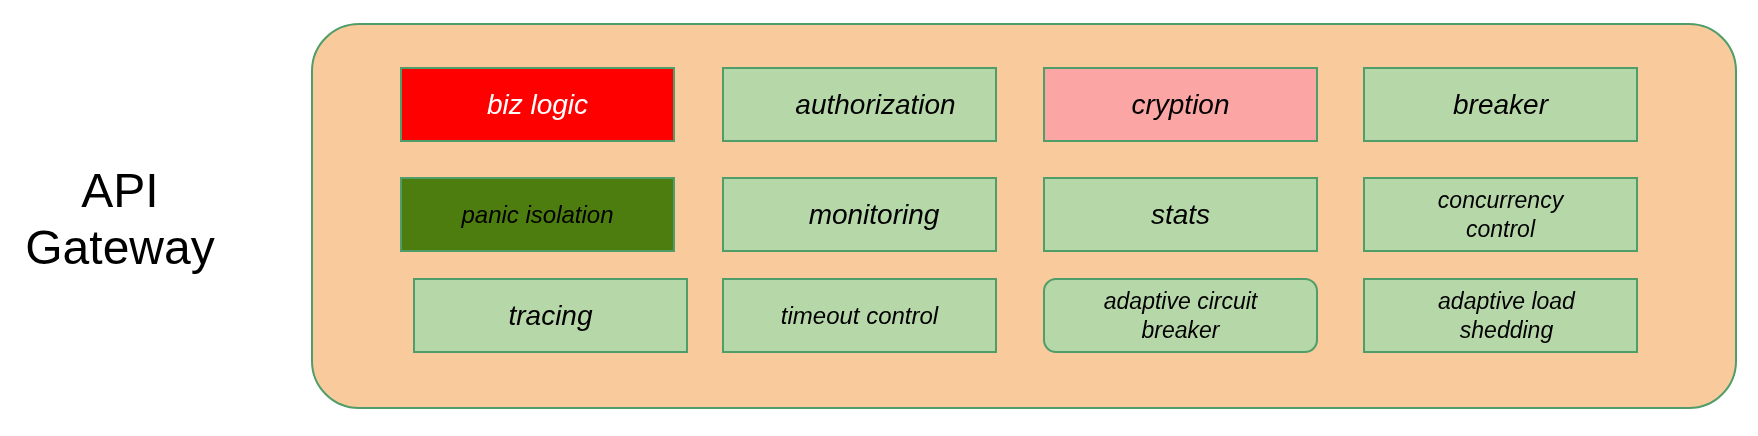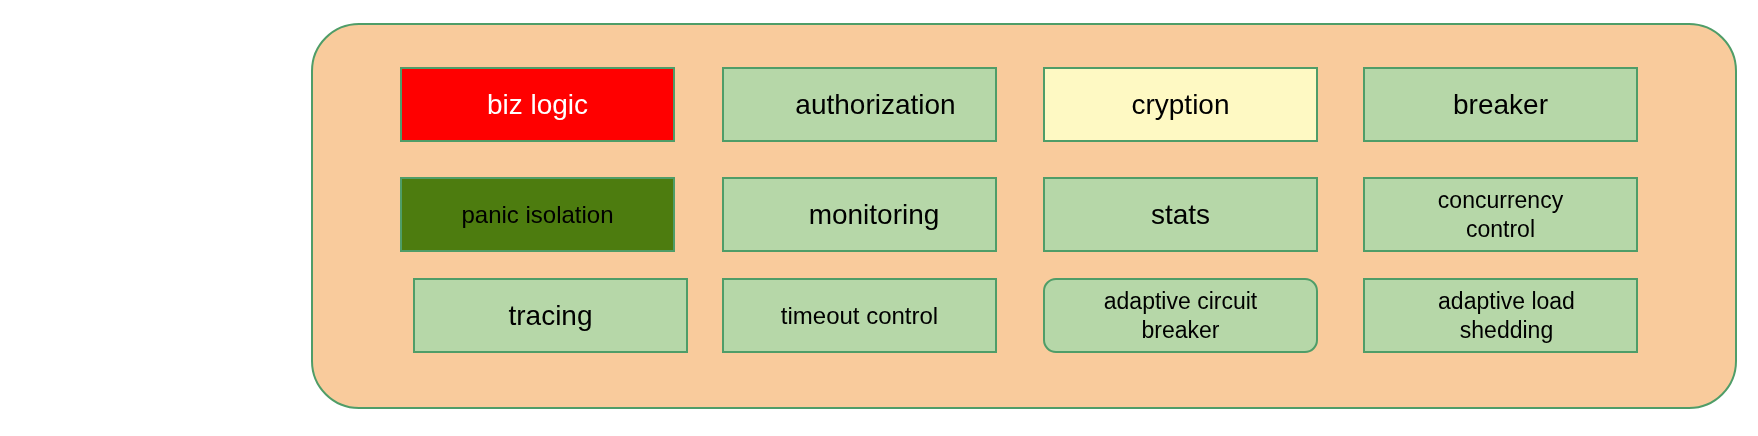--- a/index.html
+++ b/index.html
@@ -27,20 +27,21 @@
   .gateway-container {
     position: absolute;
     left: 311px;
     top: 23px;
     width: 1426px;
     height: 386px;
     box-sizing: border-box;
     border: 2px solid #b91c1c;
     border-radius: 48px;
     background: #f9cb9c;
+    font-style: italic;
   }
 
   .module {
     position: absolute;
     width: 275px;
     height: 75px;
     box-sizing: border-box;
     border: 2px solid #4f9d68;
     background: #b6d7a8;
     color: #000000;
@@ -61,32 +62,33 @@
   .c4 { left: 1050px; }
   .r1 { top: 42px; }
   .r2 { top: 152px; }
   .r3 { top: 253px; }
 </style>
 </head>
 <body>
 
 <div class="canvas">
 
+  <div class="diagram-title" style="color: rgb(0, 0, 0);">API Gateway</div>
 
   <div class="gateway-container" style="background-color: rgb(249, 203, 156); border-color: rgb(79, 157, 104);">
 
     <div class="module r1 c1" style="background-color: rgb(255, 0, 0); border-color: rgb(79, 157, 104); color: rgb(255, 255, 255);">
       <span class="module-label">biz logic</span>
     </div>
 
     <div class="module r1 c2" style="background-color: rgb(182, 215, 168); border-color: rgb(79, 157, 104); color: rgb(0, 0, 0); padding-left: 32px;">
       <span class="module-label">authorization</span>
     </div>
 
-    <div class="module r1 c3" style="background-color: #fef9c3; border-color: rgb(79, 157, 104); color: rgb(0, 0, 0);">
+    <div class="module r1 c3" style="background-color: #fca5a5; border-color: rgb(79, 157, 104); color: rgb(0, 0, 0);">
       <span class="module-label">cryption</span>
     </div>
 
     <div class="module r1 c4" style="background-color: rgb(182, 215, 168); border-color: rgb(79, 157, 104); color: rgb(0, 0, 0);">
       <span class="module-label">breaker</span>
     </div>
 
     <div class="module md r2 c1" style="background-color: #4d7c0f; border-color: rgb(79, 157, 104); color: rgb(0, 0, 0);">
       <span class="module-label">panic isolation</span>
     </div>

